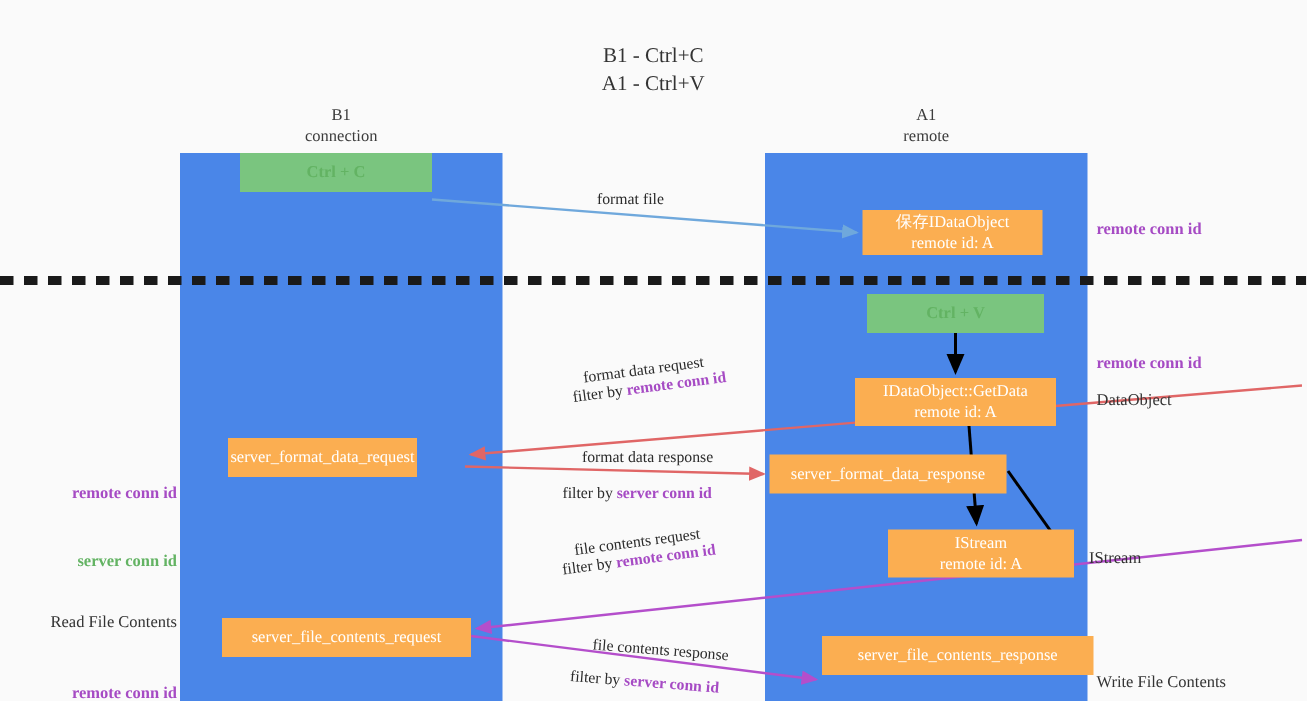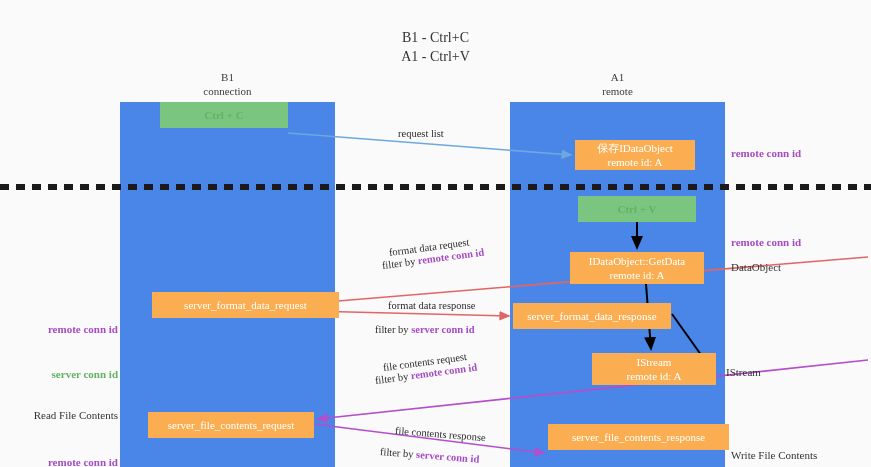--- a/index.html
+++ b/index.html
@@ -65,21 +65,21 @@
     padding: 2px 4px;
   }
   .box.green { background: #7ac57f; }
   .box.orange { background: #fbae51; }
   .box .l2 { display: block; }
 
   #box-ctrlc  { left: 160px; top: 78px;  width: 128px; height: 26px; }
   #box-save   { left: 575px; top: 116px; width: 120px; height: 30px; }
   #box-ctrlv  { left: 578px; top: 172px; width: 118px; height: 26px; text-align: center; }
   #box-getdata{ left: 570px; top: 228px; width: 134px; height: 32px; }
-  #box-sfdreq { left: 152px; top: 268px; width: 187px; height: 26px; }
+  #box-sfdreq { left: 152px; top: 268px; width: 126px; height: 26px; }
   #box-sfdres { left: 513px; top: 279px; width: 158px; height: 26px; }
   #box-istream{ left: 592px; top: 329px; width: 124px; height: 32px; }
   #box-sfcreq { left: 148px; top: 388px; width: 166px; height: 26px; }
   #box-sfcres { left: 548px; top: 400px; width: 181px; height: 26px; }
 
   
   .side {
     font-size: 11px;
     line-height: 15px;
     white-space: pre;
@@ -211,21 +211,21 @@
   </div>
 
   <div class="abs box orange" id="box-sfcreq">
     <span>server_file_contents_request</span>
   </div>
 
   <div class="abs box orange" id="box-sfcres">
     <span>server_file_contents_response</span>
   </div>
 
-  <div class="abs flow-label" id="lbl-format-list">request list</div>
+  <div class="abs flow-label" id="lbl-format-list">format file</div>
 
   <div class="abs flow-label rot-up" id="lbl-fdr-1">format data request</div>
   <div class="abs flow-label rot-up" id="lbl-fdr-2"><span>filter by </span><b class="purple">remote conn id</b></div>
 
   <div class="abs flow-label" id="lbl-fdres-1">format data response</div>
   <div class="abs flow-label" id="lbl-fdres-2"><span>filter by </span><b class="purple">server conn id</b></div>
 
   <div class="abs flow-label rot-up" id="lbl-fcr-1">file contents request</div>
   <div class="abs flow-label rot-up" id="lbl-fcr-2"><span>filter by </span><b class="purple">remote conn id</b></div>
 

